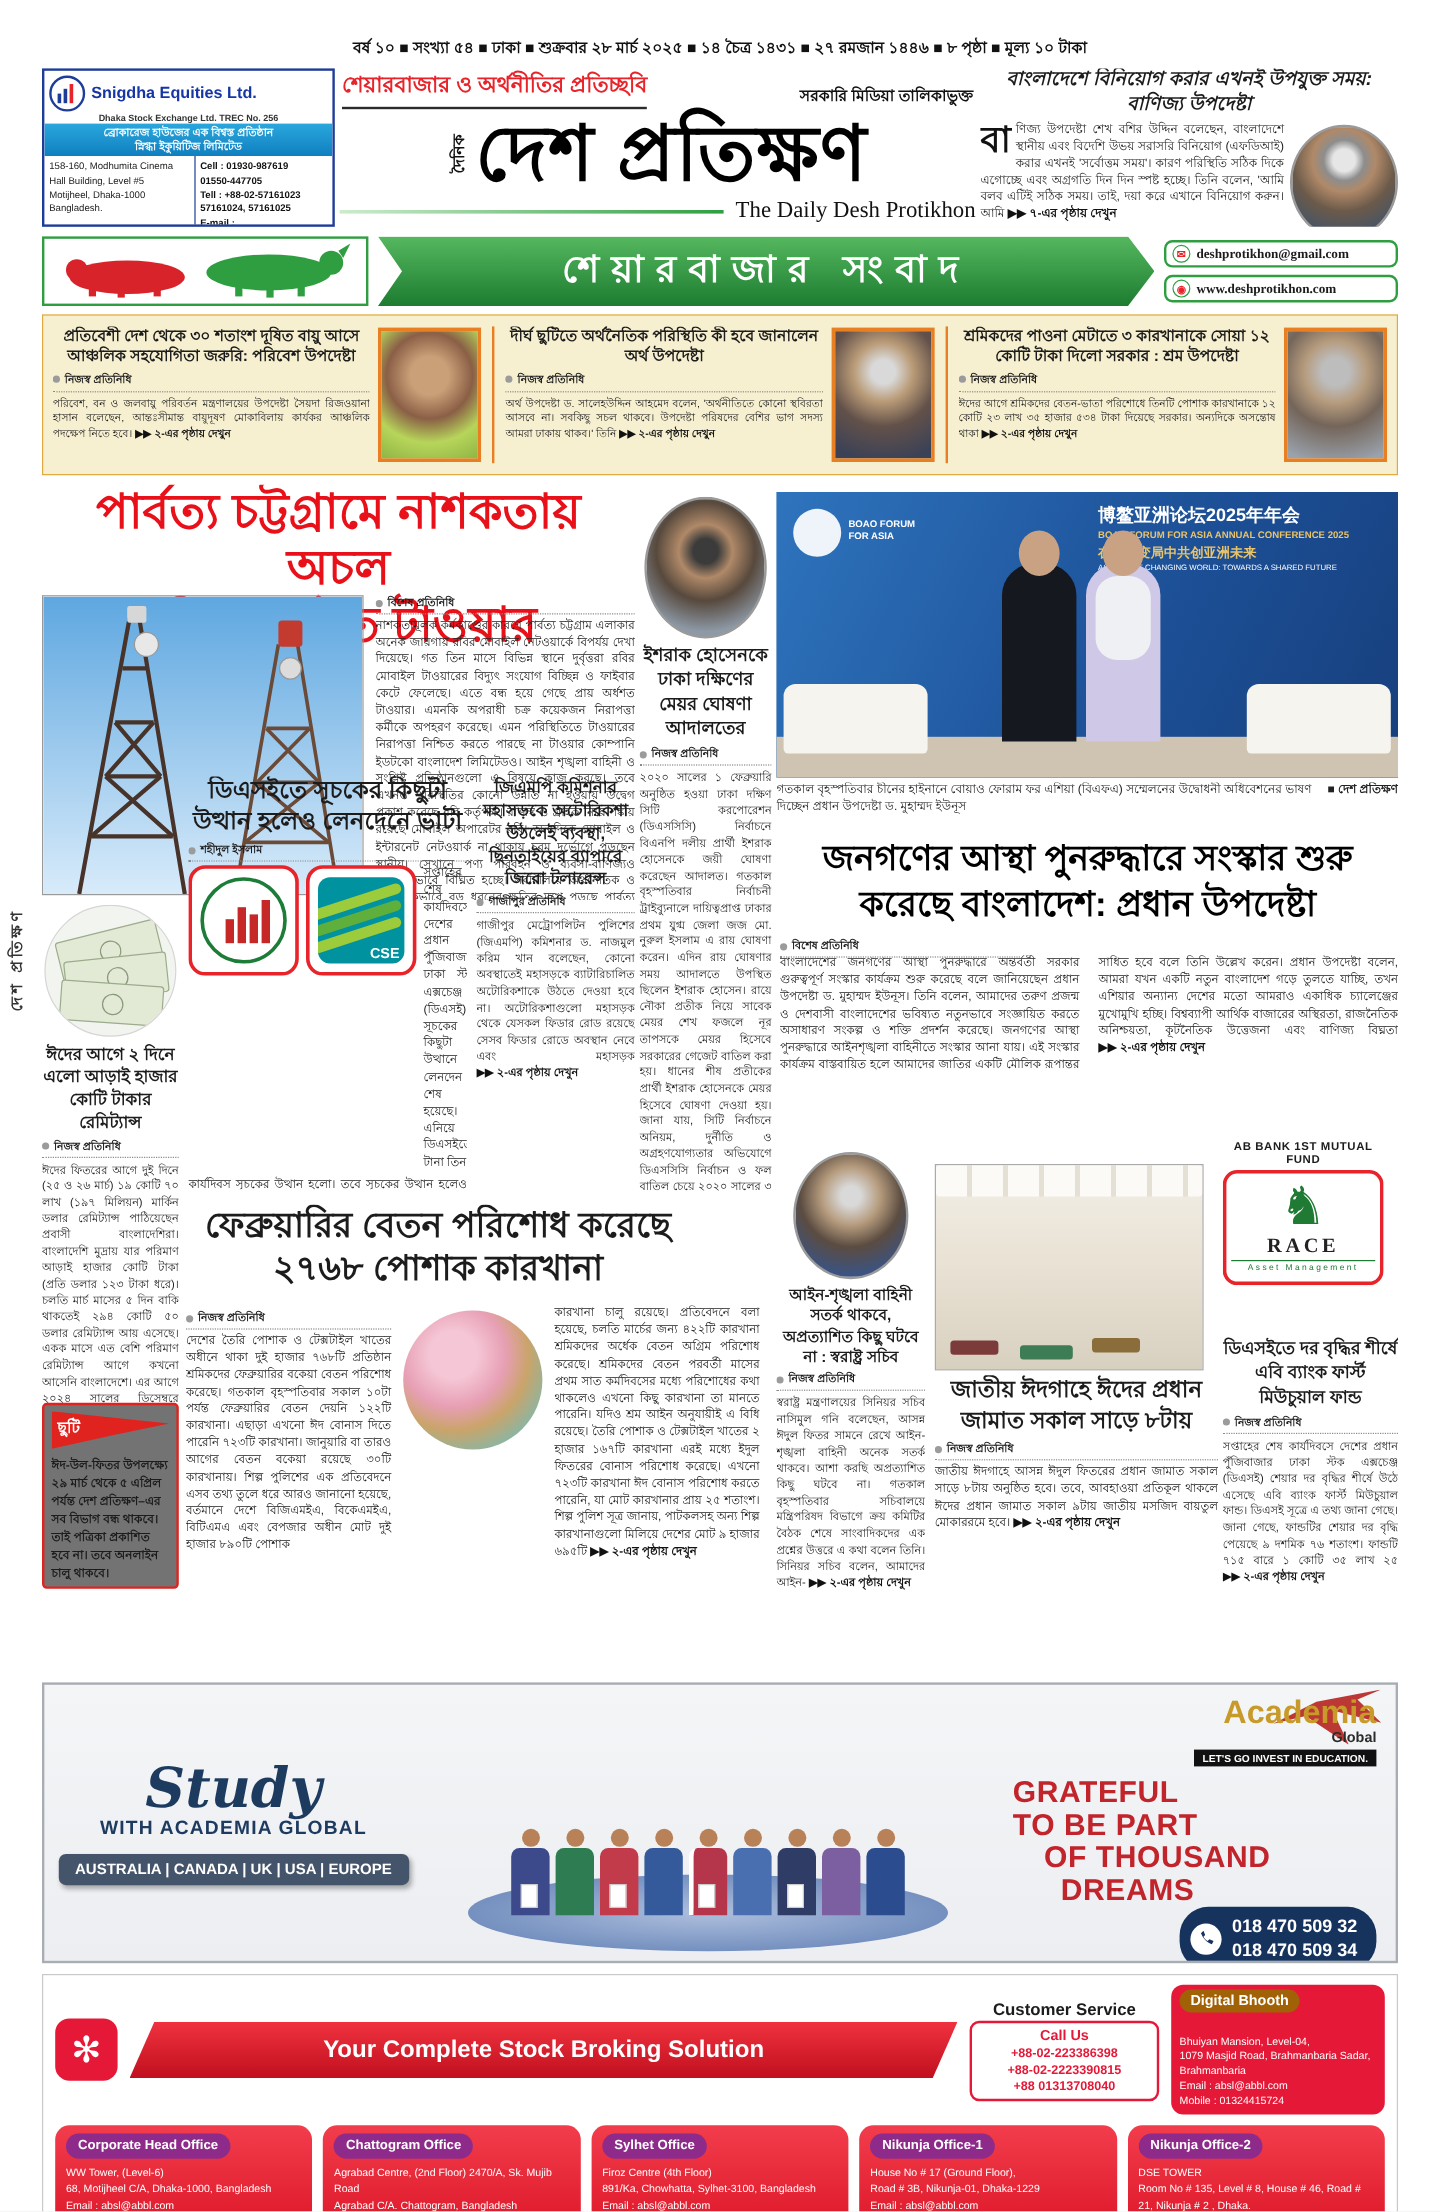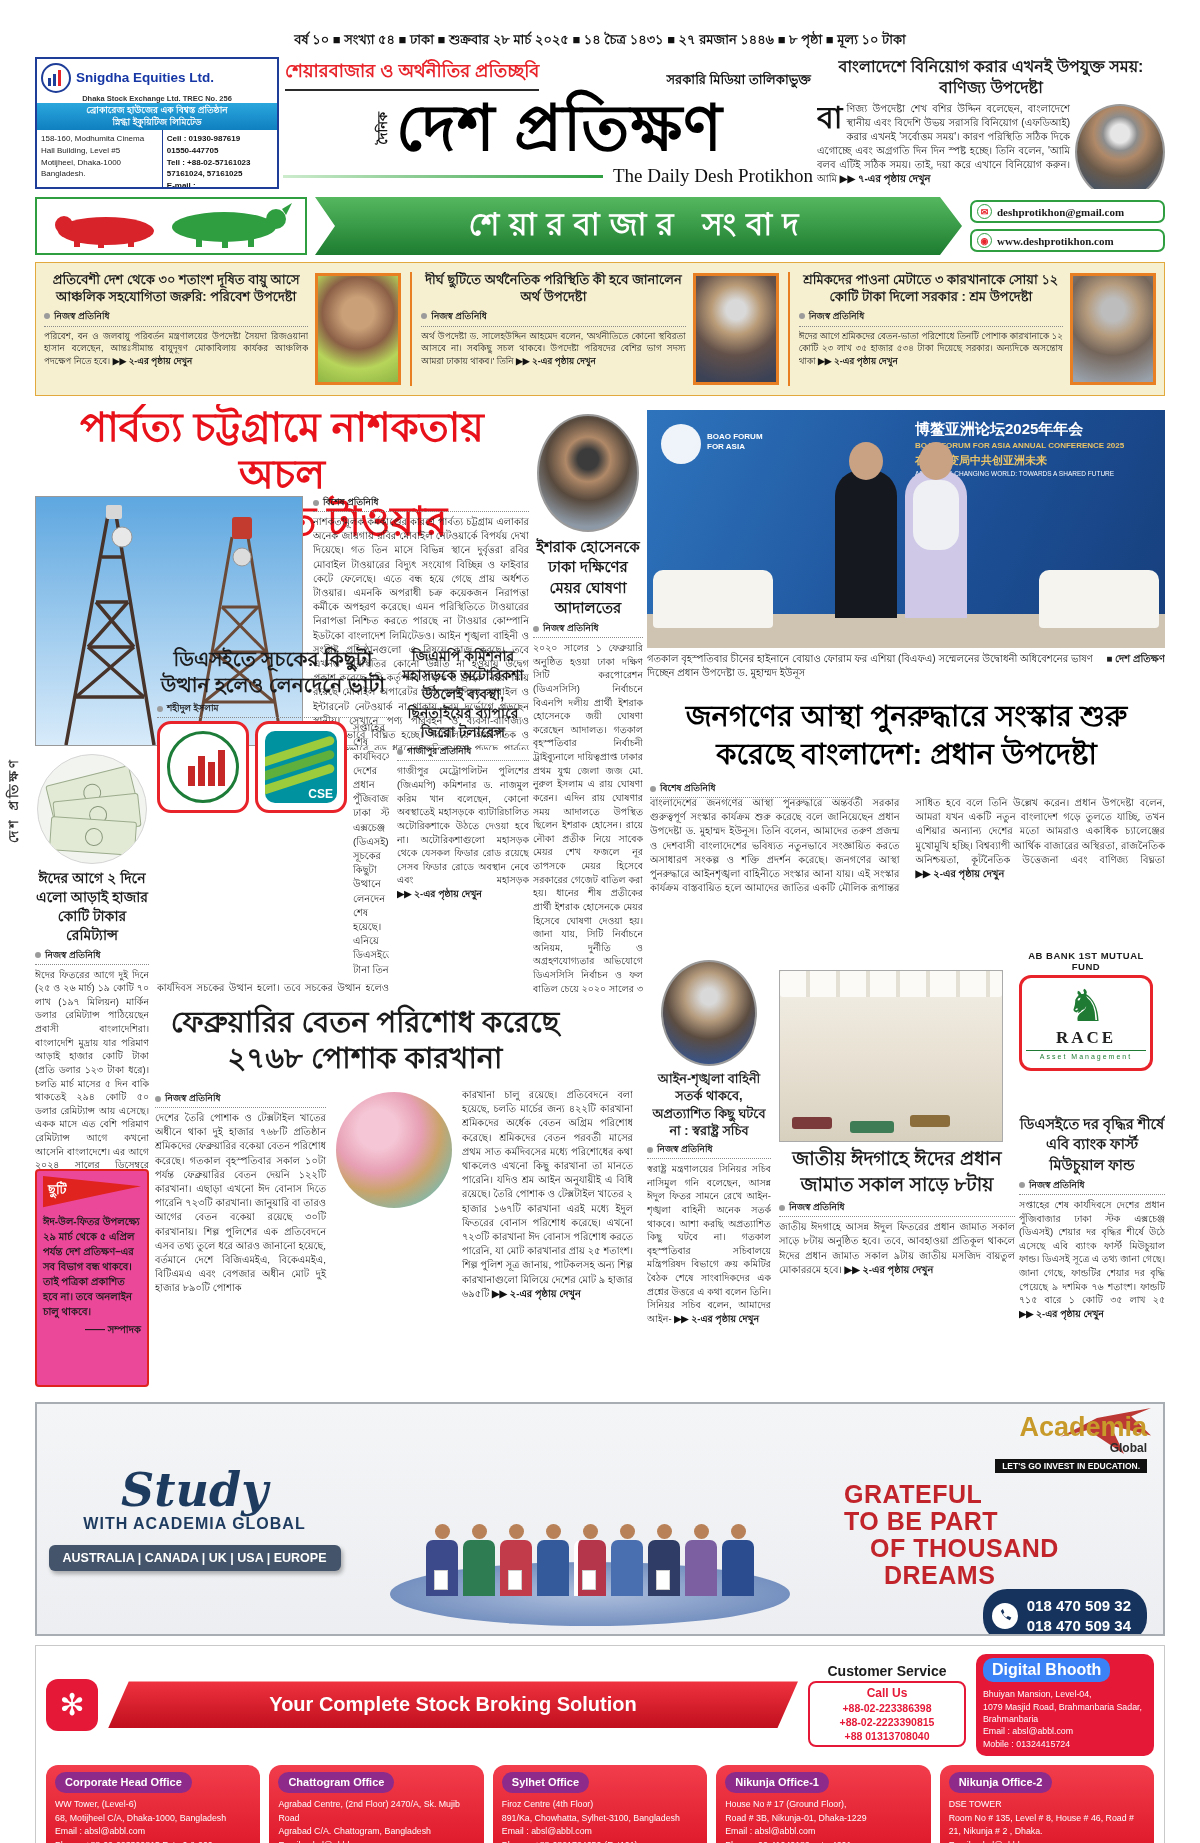--- a/index.html
+++ b/index.html
@@ -26,21 +26,21 @@
   .mc-row1 { display:flex; align-items:flex-end; justify-content:space-between; padding:0 6px; }
   .tagline { color:#e8232a; font-weight:bold; font-size:18px; border-bottom:2.5px solid #2b2b2b; padding-bottom:1px; }
   .listed { font-size:13px; font-weight:bold; color:#111; }
   .mc-title { display:flex; align-items:center; justify-content:center; gap:2px; flex:1; }
   .daily { writing-mode:vertical-rl; transform:rotate(180deg); font-size:13px; font-weight:bold; color:#111; }
   .np-title { font-size:64px; font-weight:bold; color:#000; letter-spacing:1px; line-height:1; }
   .mc-row3 { display:flex; align-items:center; gap:10px; padding:0 4px 2px; }
   .mc-line { flex:1; height:3px; background:linear-gradient(90deg,#cdeccd,#2f9e41); }
   .np-sub { font-family:"Liberation Serif",serif; font-size:19px; color:#111; }
   .advisor { width:348px; font-size:10px; text-align:justify; line-height:1.4; overflow:hidden; }
-  .adv-h { font-size:16px; font-weight:bold; text-align:center; line-height:1.3; margin-bottom:3px; }
+  .adv-h { font-size:16px; font-weight:bold; text-align:center; line-height:1.3; margin-bottom:3px;font-style:italic; }
   .adv-photo { float:right; width:90px; height:96px; border-radius:50%; border:2px solid #9a9a9a; margin:2px 0 2px 5px;
     background:radial-gradient(circle at 50% 30%, #e6e6e6 12%, #8d8d8d 22%, #b08968 34%, #6b5a4a 55%, #4a5563 78%); }
   .dropcap { float:left; font-size:30px; font-weight:bold; line-height:0.9; padding:2px 4px 0 0; color:#111; }
   .jump { font-weight:bold; color:#111; white-space:nowrap; }
 
   
   .banner-row { display:flex; gap:8px; margin:8px 35px 0; height:58px; }
   .bb-box { width:272px; border:2px solid #2f9e41; background:#fff; display:flex; align-items:center; justify-content:center; }
   .banner-green { flex:1; color:#fff; display:flex; align-items:center; justify-content:center;
     font-size:31px; font-weight:bold; letter-spacing:10px; background:linear-gradient(180deg,#55b85f,#1d7c30);
@@ -151,21 +151,21 @@
 
   .fund { left:984px; top:710px; width:146px; height:276px; }
   .fund-h { font-size:14.5px; font-weight:bold; text-align:center; line-height:1.4; }
 
   .garment-h { left:120px; top:600px; width:420px; font-size:29px; font-weight:bold; text-align:center; line-height:1.25; }
   .garment-body { left:120px; top:684px; width:478px; height:300px; display:flex; gap:10px; }
   .g-col { flex:1; }
   .g-photo { width:116px; height:116px; border-radius:50%; flex:0 0 auto; margin-top:4px;
     background:radial-gradient(circle at 36% 32%, #f5c7d6 18%, #e79fb4 40%, #caa46a 58%, #7fb9ad 82%, #c77b93 100%); }
 
-  .chuti { left:0; top:765px; width:114px; height:218px; border:2px solid #e0231f; border-radius:4px; background:#ec4899; padding:5px 6px; }
+  .chuti { left:0; top:765px; width:114px; height:155px; border:2px solid #e0231f; border-radius:4px; background:#737373; padding:5px 6px; }
   .chuti-flag { position:relative; height:34px; margin-bottom:4px; }
   .flag-shape { position:absolute; left:0; top:0; width:100%; height:100%; background:#e0231f; clip-path:polygon(0 0,100% 30%,54% 58%,0 92%); }
   .flag-txt { position:absolute; left:5px; top:4px; color:#fff; font-weight:bold; font-size:13px; }
   .chuti-body { font-size:10px; font-weight:bold; line-height:1.5; color:#1c1c1c; }
   .chuti-sig { text-align:right; font-weight:bold; font-size:10px; margin-top:3px; }
 
   .vstrip { position:absolute; left:4px; top:640px; height:320px; width:26px; writing-mode:vertical-rl; transform:rotate(180deg);
     font-size:13px; font-weight:bold; color:#333; letter-spacing:3px; text-align:center; }
 
   
@@ -206,21 +206,21 @@
   .ab-id { line-height:1.05; }
   .ab-name { font-size:33px; color:#4a4a4a; letter-spacing:1px; }
   .ab-sub { font-size:13px; color:#333; padding-left:14px; }
   .ab-ribbon { flex:1; background:linear-gradient(180deg,#f0323f,#c00f1e); color:#fff; font-size:20px; font-weight:bold;
     padding:12px 24px; clip-path:polygon(3% 0,100% 0,97% 100%,0 100%); text-align:center; }
   .ab-cs { width:158px; text-align:center; }
   .ab-cs-t { font-size:14px; font-weight:bold; }
   .callus { border:2px solid #e51937; border-radius:8px; margin-top:2px; padding:2px 4px; color:#e51937; font-weight:bold; font-size:10.5px; line-height:1.35; }
   .callus-t { font-size:12px; }
   .ab-digital { width:178px; background:#e51937; border-radius:10px; color:#fff; font-size:8.8px; line-height:1.4; padding:4px 7px 6px; }
-  .dig-pill { background:#3b82f6; border-radius:10px; display:inline-block; padding:1px 9px; font-size:16px; font-weight:bold; margin-bottom:6px; }
+  .dig-pill { background:#a16207; border-radius:10px; display:inline-block; padding:1px 9px; font-size:12px; font-weight:bold; margin-bottom:18px; }
   .ab-offices { display:flex; gap:9px; margin-top:9px; }
   .office { flex:1; background:linear-gradient(180deg,#f23d4c,#d80e20); border-radius:12px; color:#fff; padding:7px 9px 8px; font-size:8.8px; line-height:1.55; }
   .office-pill { background:#8e2b8a; border-radius:11px; display:inline-block; padding:2px 10px; font-weight:bold; font-size:11px; margin-bottom:5px; }
 </style>
 </head>
 <body>
 
 <div class="page">
 
   <div class="topbar">বর্ষ ১০ ■ সংখ্যা ৫৪ ■ ঢাকা ■ শুক্রবার ২৮ মার্চ ২০২৫ ■ ১৪ চৈত্র ১৪৩১ ■ ২৭ রমজান ১৪৪৬ ■ ৮ পৃষ্ঠা ■ মূল্য ১০ টাকা</div>

